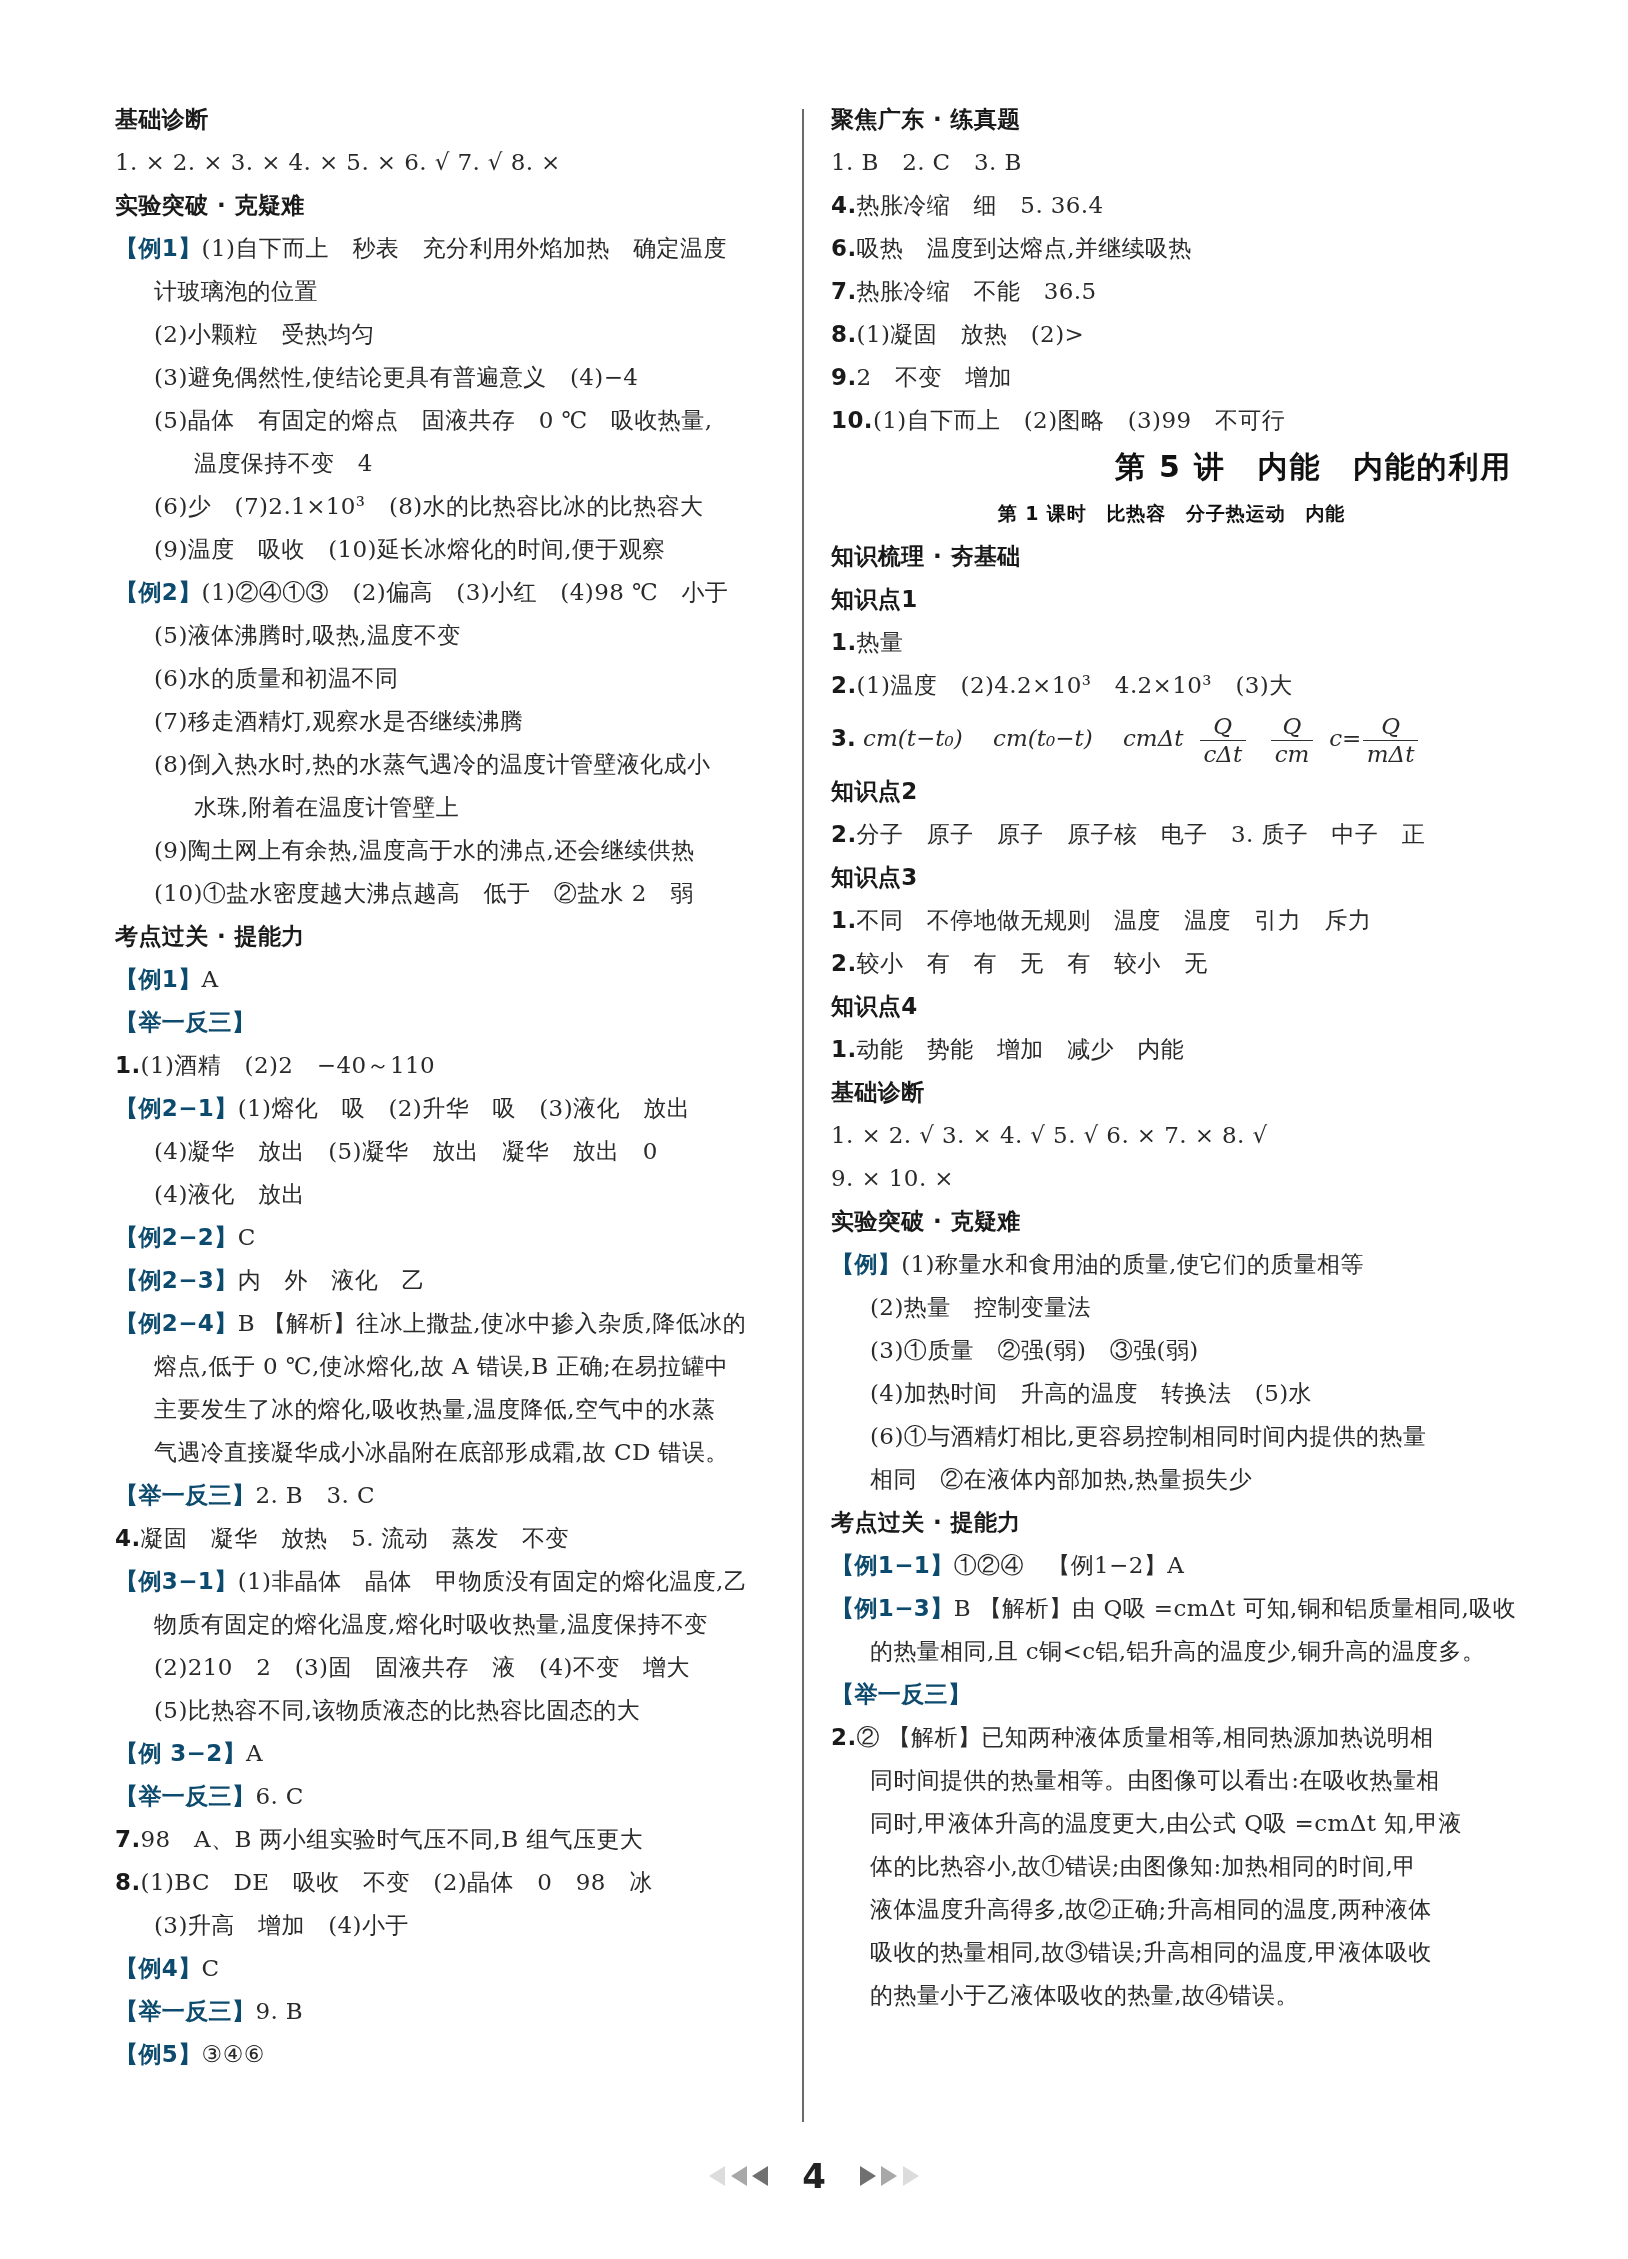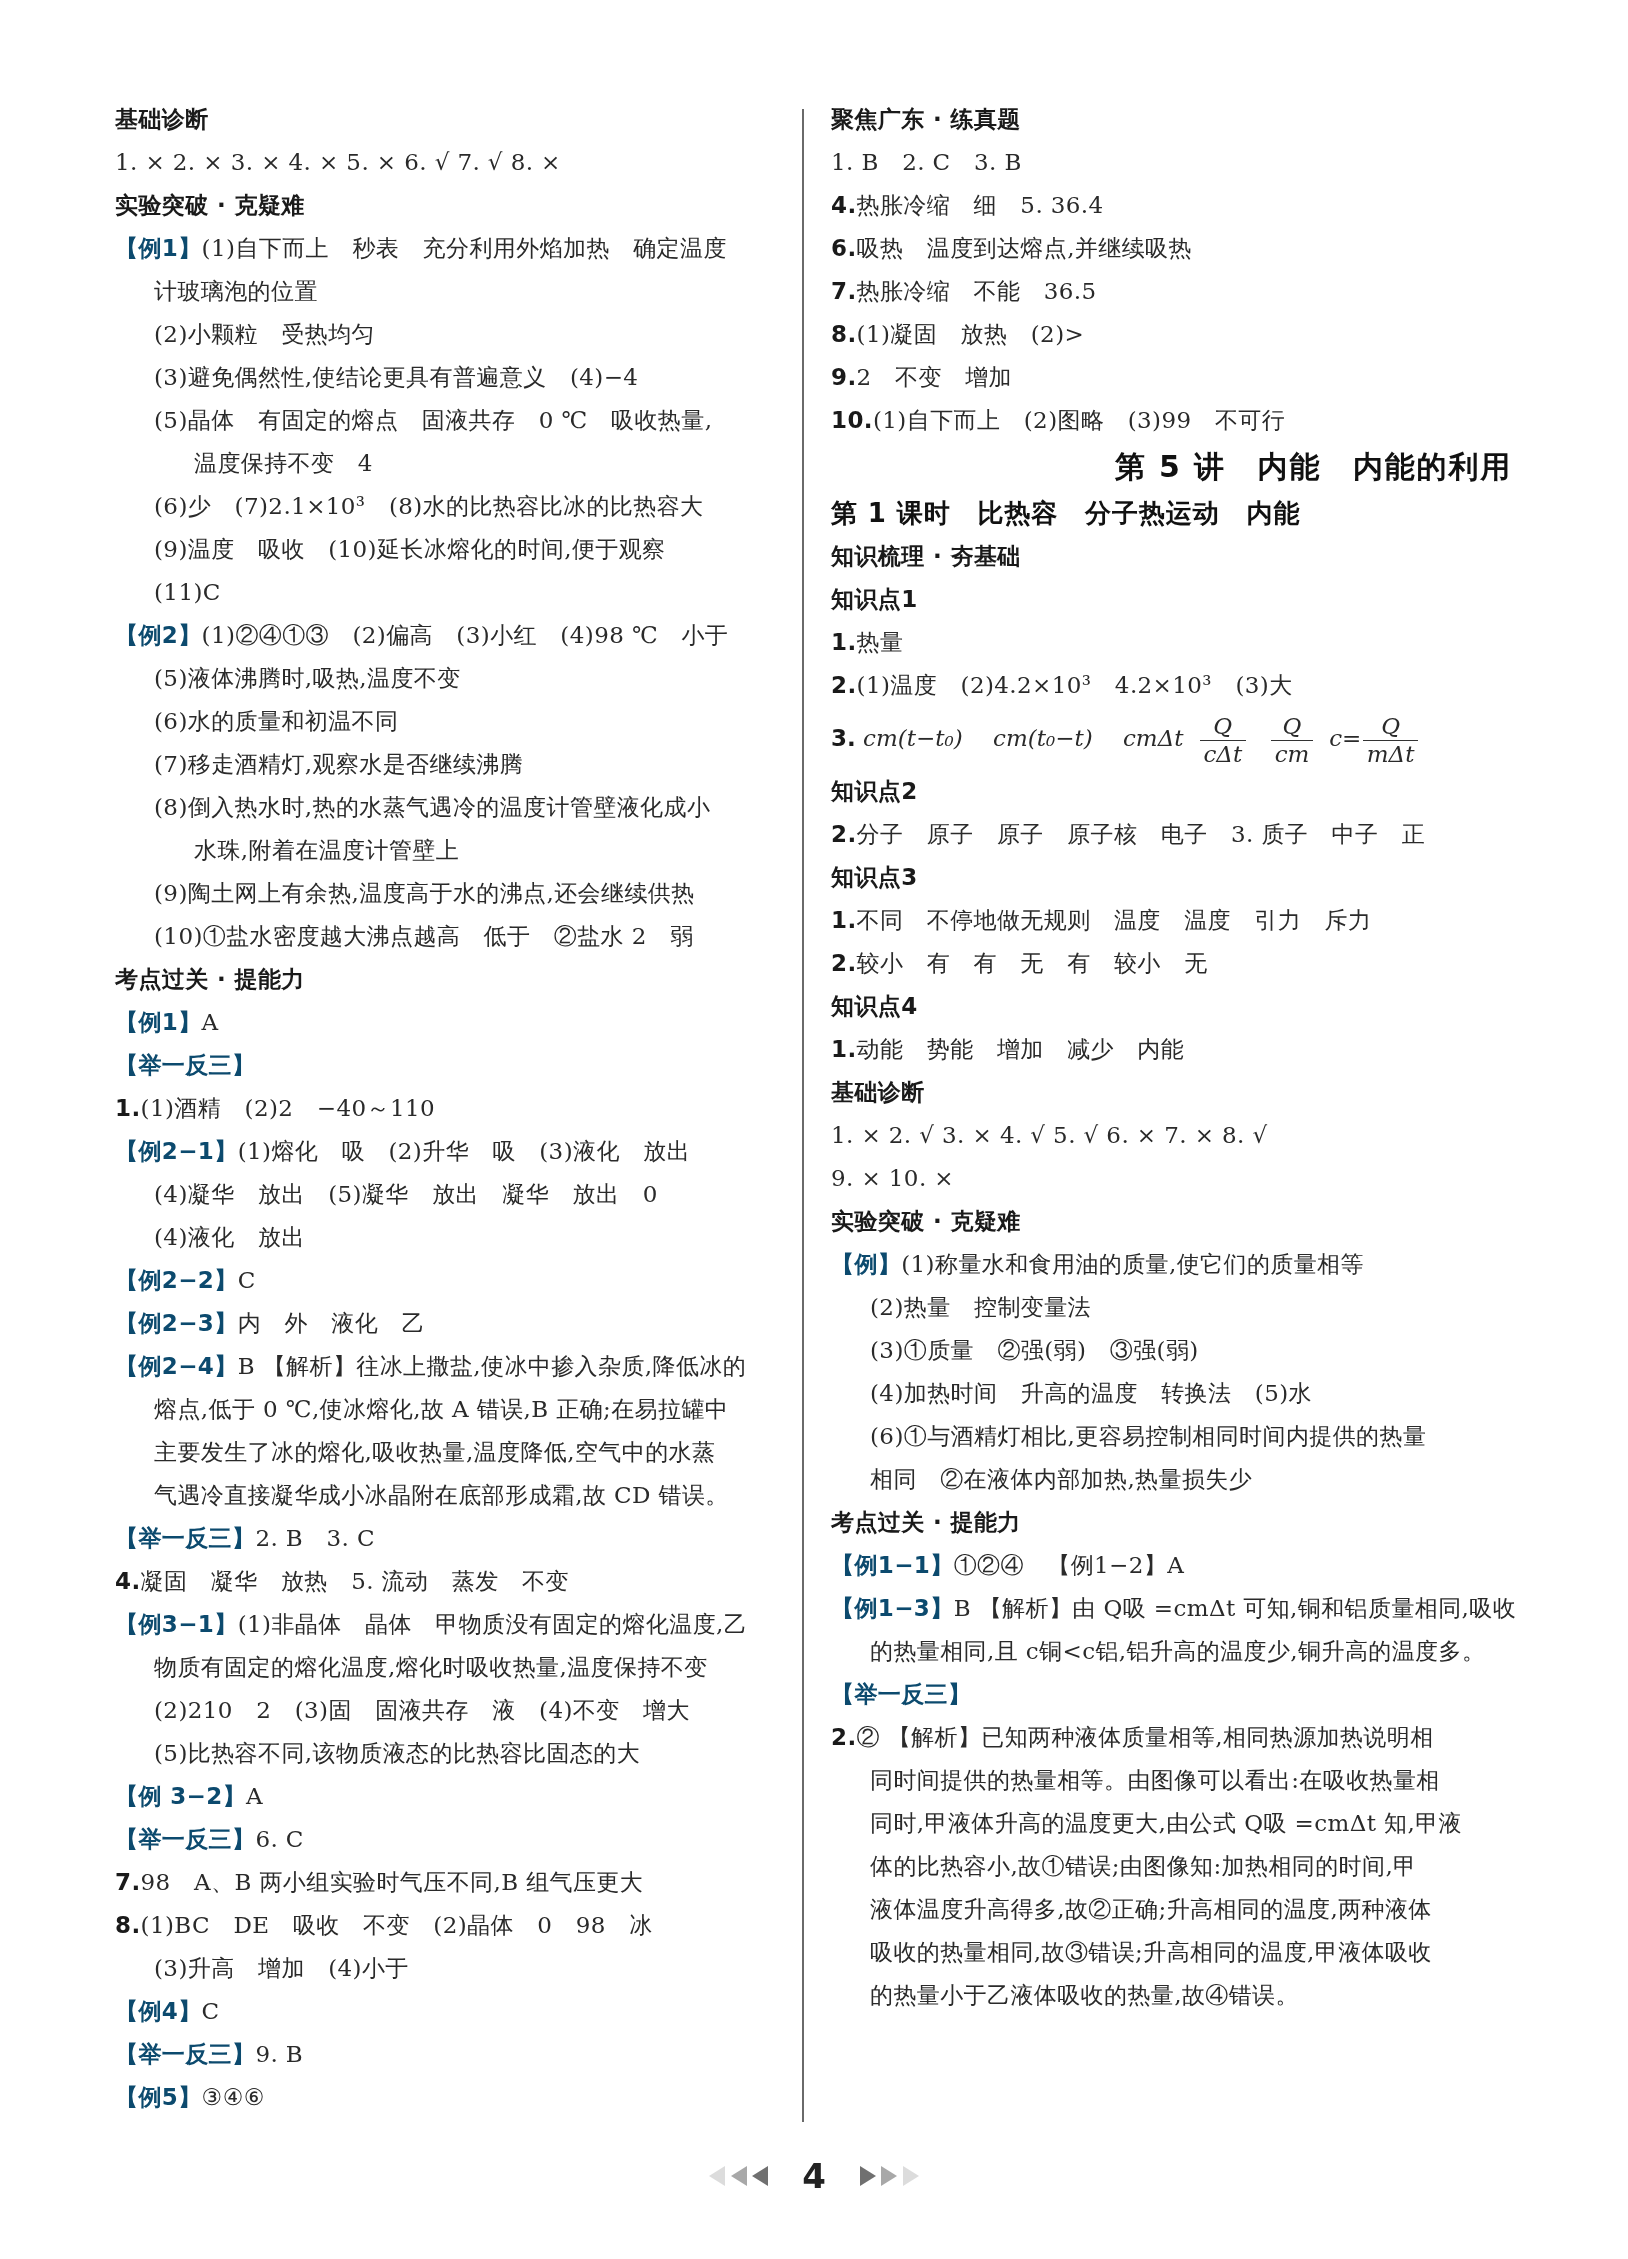--- a/index.html
+++ b/index.html
@@ -22,22 +22,22 @@
   .h {
     font-family:"DejaVu Sans","Liberation Sans",sans-serif; font-weight:bold; font-size:23px; color:#1a1a1a;
   }
   .lbl { font-family:"DejaVu Sans","Liberation Sans",sans-serif; font-weight:bold; color:#0c4a6e; }
   .num { font-family:"DejaVu Sans","Liberation Sans",sans-serif; font-weight:bold; color:#1a1a1a; }
   .lecture-title {
     font-family:"DejaVu Sans","Liberation Sans",sans-serif; font-weight:bold; font-size:30px;
     text-align:right; height:50px; line-height:50px; color:#111; letter-spacing:1.8px;
   }
   .lesson-title {
-    font-family:"DejaVu Sans","Liberation Sans",sans-serif; font-weight:bold; font-size:26px;
-    height:43px; line-height:43px; color:#111; letter-spacing:0.9px;
+    font-family:"DejaVu Sans","Liberation Sans",sans-serif; font-weight:bold; font-size:19px;
+    text-align:center; height:43px; line-height:43px; color:#111; letter-spacing:0.9px;
   }
   .formula-line { height:63px; line-height:63px; font-size:23px; white-space:nowrap; }
   .formula-line i { font-family:"DejaVu Serif","Liberation Serif",serif; }
   .frac { display:inline-block; vertical-align:middle; text-align:center; line-height:27px; margin:0 9px; }
   .frac .n { display:block; border-bottom:1.8px solid #333; padding:0 3.6px; font-style:italic; }
   .frac .d { display:block; padding:0 3.6px; font-style:italic; }
   .gap { display:inline-block; width:23px; }
   .footer {
     position:absolute; top:2153px; left:0; width:1628px; text-align:center;
     font-family:"DejaVu Sans","Liberation Sans",sans-serif; font-weight:bold; font-size:34px; color:#222;
@@ -57,21 +57,20 @@
     <div class="line">1. ×   2. ×   3. ×   4. ×   5. ×   6. √   7. √   8. ×</div>
     <div class="line h">实验突破 · 克疑难</div>
     <div class="line"><span class="lbl">【例1】</span><span>(1)自下而上　秒表　充分利用外焰加热　确定温度</span></div>
     <div class="line indent1">计玻璃泡的位置</div>
     <div class="line indent1">(2)小颗粒　受热均匀</div>
     <div class="line indent1">(3)避免偶然性,使结论更具有普遍意义　(4)−4</div>
     <div class="line indent1">(5)晶体　有固定的熔点　固液共存　0 ℃　吸收热量,</div>
     <div class="line indent2">温度保持不变　4</div>
     <div class="line indent1">(6)少　(7)2.1×10³　(8)水的比热容比冰的比热容大</div>
     <div class="line indent1">(9)温度　吸收　(10)延长冰熔化的时间,便于观察</div>
-    <div class="line indent1">(11)C</div>
     <div class="line"><span class="lbl">【例2】</span><span>(1)②④①③　(2)偏高　(3)小红　(4)98 ℃　小于</span></div>
     <div class="line indent1">(5)液体沸腾时,吸热,温度不变</div>
     <div class="line indent1">(6)水的质量和初温不同</div>
     <div class="line indent1">(7)移走酒精灯,观察水是否继续沸腾</div>
     <div class="line indent1">(8)倒入热水时,热的水蒸气遇冷的温度计管壁液化成小</div>
     <div class="line indent2">水珠,附着在温度计管壁上</div>
     <div class="line indent1">(9)陶土网上有余热,温度高于水的沸点,还会继续供热</div>
     <div class="line indent1">(10)①盐水密度越大沸点越高　低于　②盐水 2　弱</div>
     <div class="line h">考点过关 · 提能力</div>
     <div class="line"><span class="lbl">【例1】</span><span>A</span></div>

